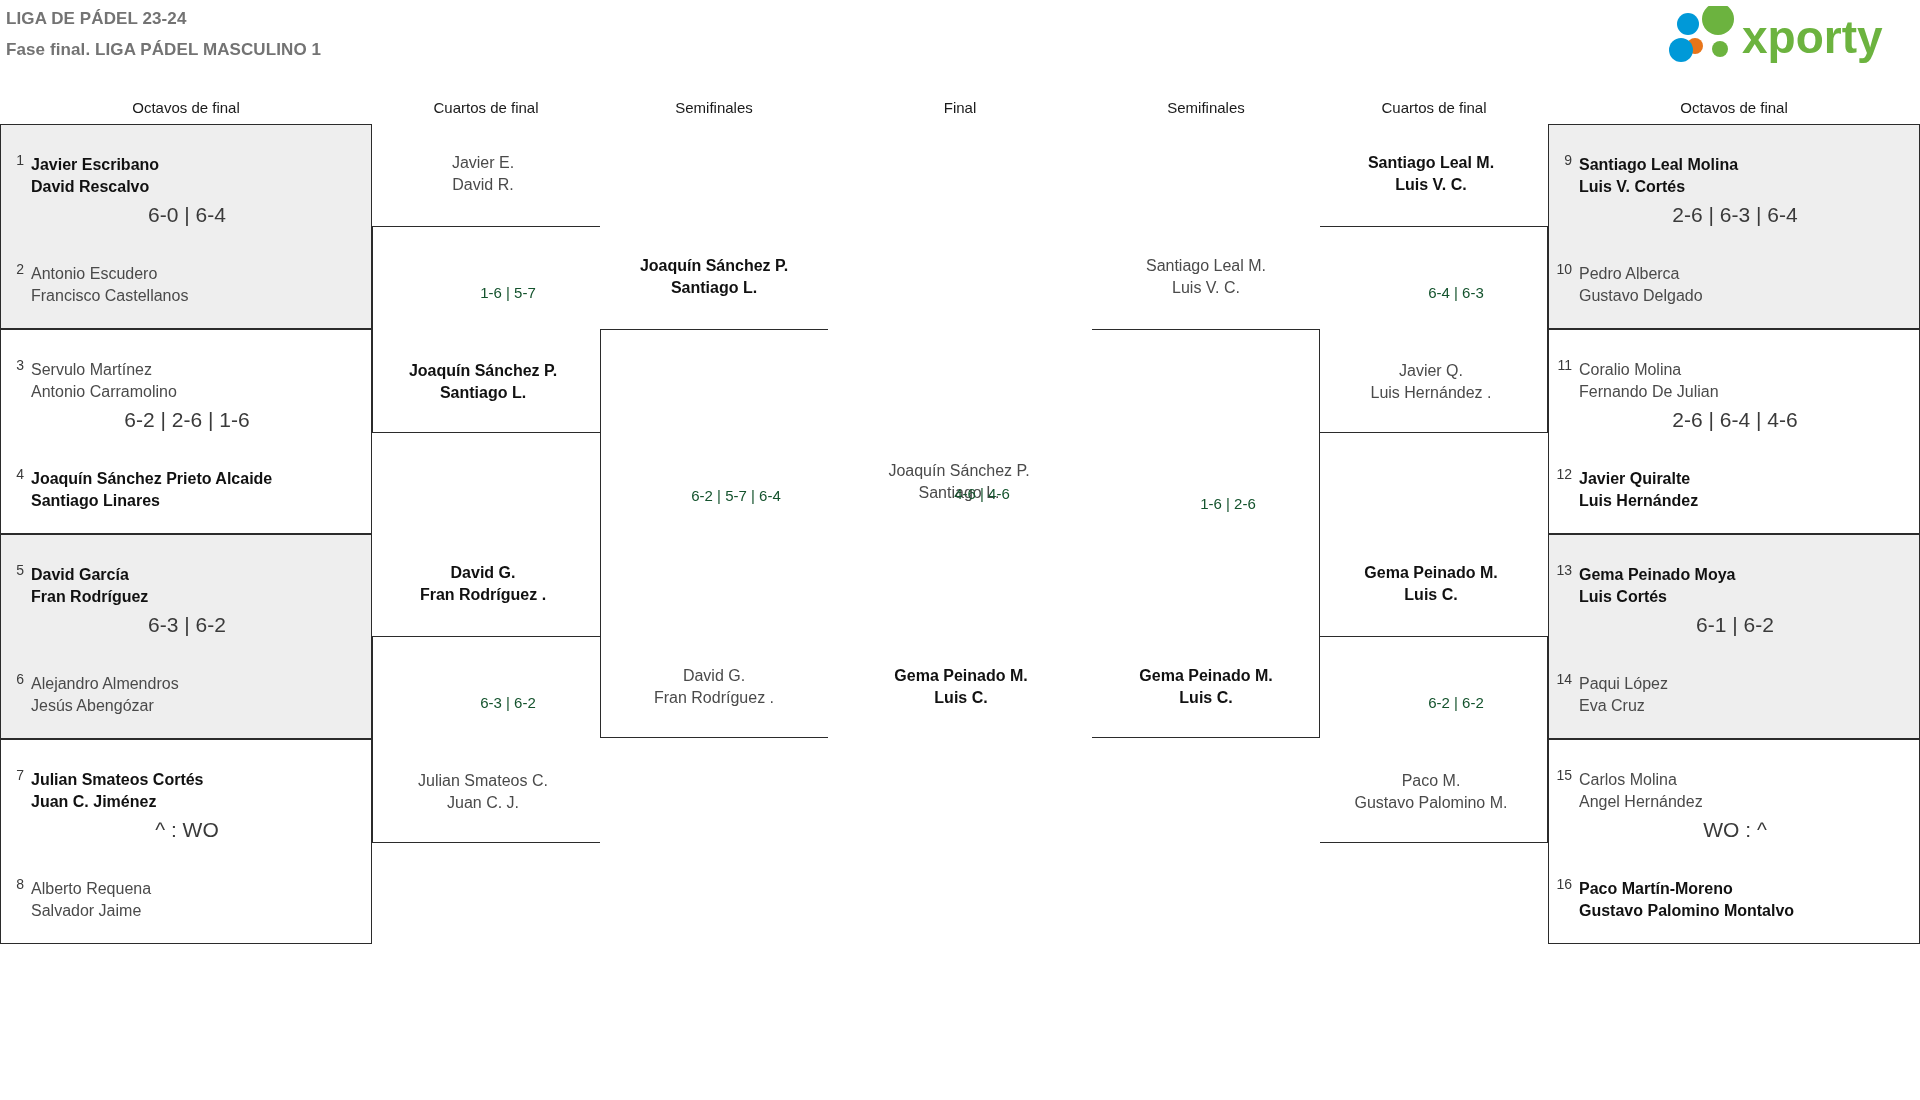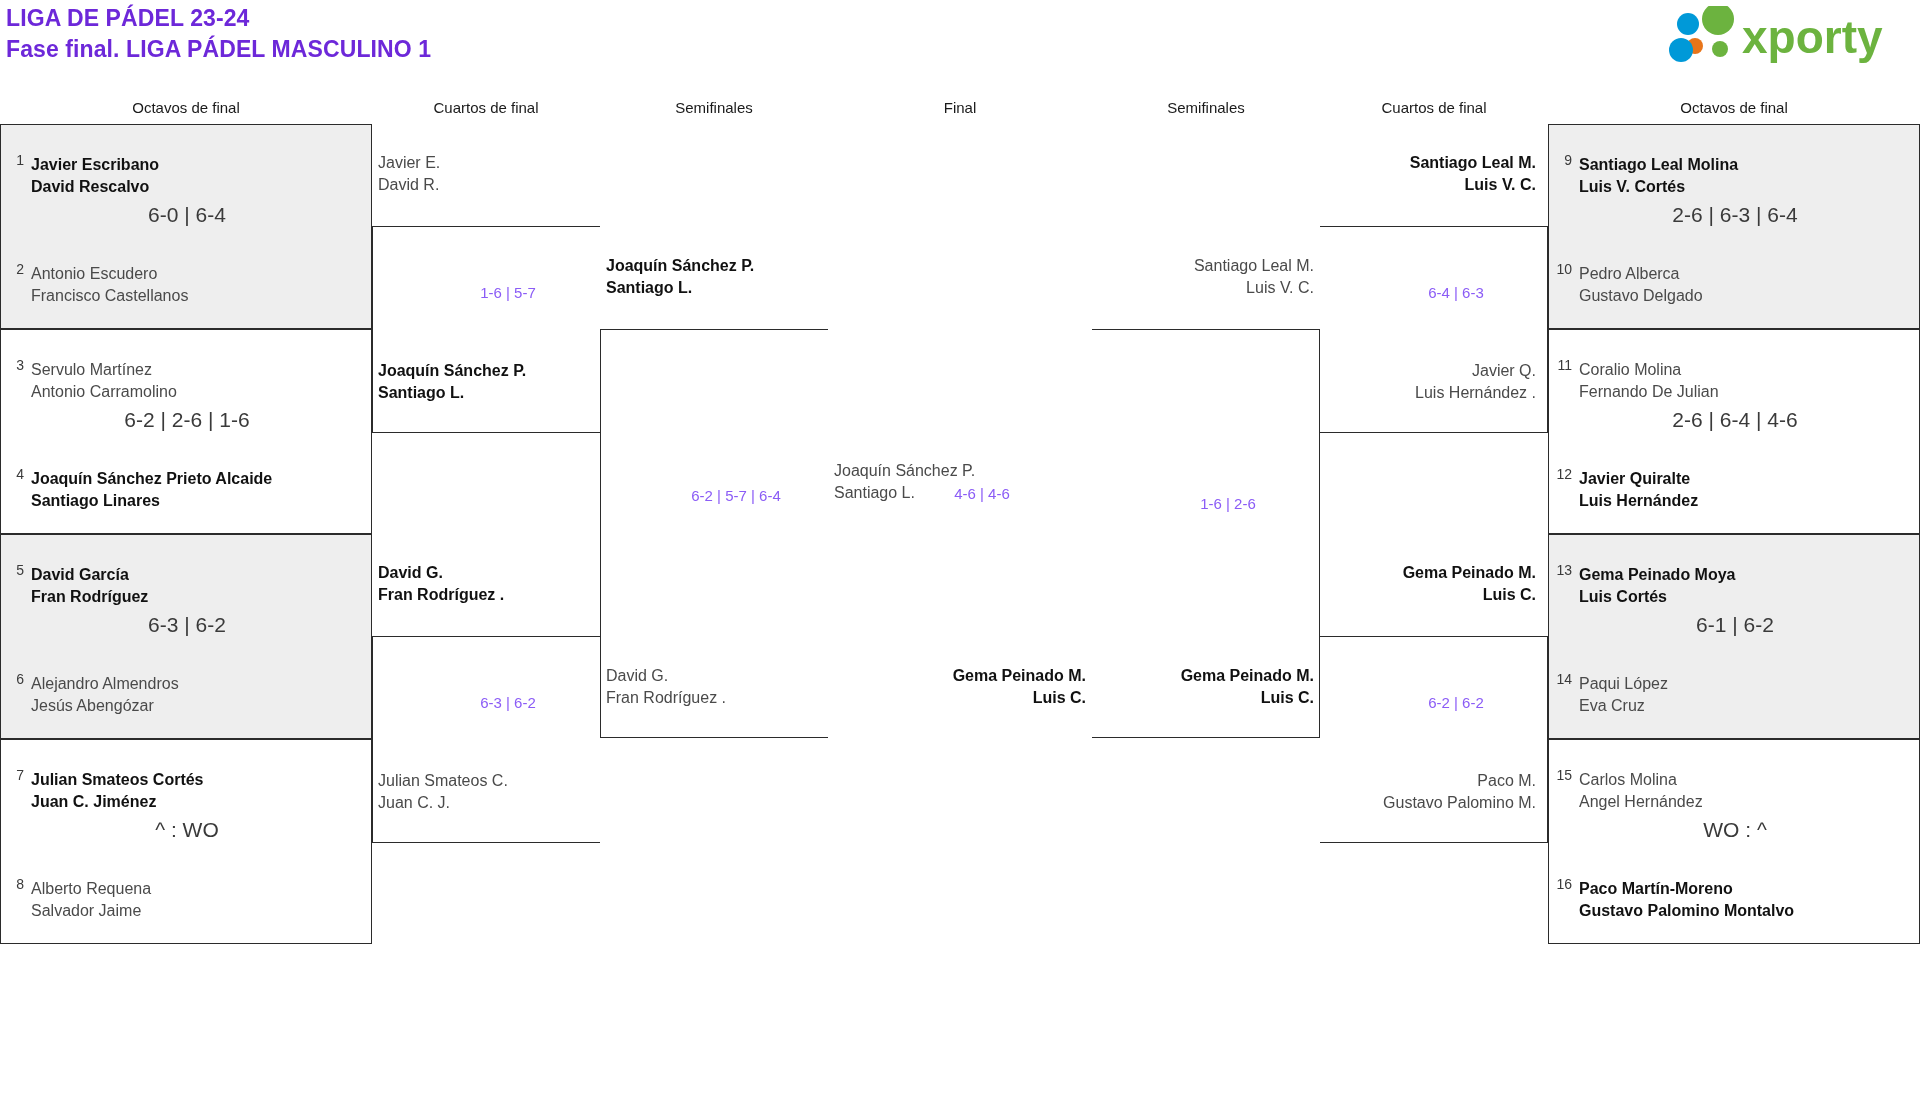--- a/index.html
+++ b/index.html
@@ -7,21 +7,21 @@
     width: 1920px; height: 1100px;
     background: #ffffff;
     font-family: "Liberation Sans", sans-serif;
     color: #1a1a1a;
     overflow: hidden;
   }
 
   
   .header { position: absolute; left: 0; top: 0; width: 1920px; height: 95px; }
   .title-block { position: absolute; left: 6px; top: 3px; }
-  .title-line { font-size: 23px; font-weight: bold; letter-spacing: 0.1px; line-height: 31px; color: #6d28d9; }
+  .title-line { font-size: 17px; font-weight: bold; letter-spacing: 0.1px; line-height: 31px; color: #737373; }
 
   .logo { position: absolute; right: 18px; top: 6px; width: 240px; height: 58px; }
   .logo svg { display: block; }
 
   
   .round-label {
     position: absolute; top: 99px;
     font-size: 15px; color: #1a1a1a; text-align: center;
     white-space: nowrap;
   }
@@ -66,32 +66,32 @@
   
   .node { position: absolute; }
   .node .bar {
     position: absolute; inset: 0;
   }
   .node.left .bar  { border: 1px solid #2b2b2b; border-right: none; }
   .node.right .bar { border: 1px solid #2b2b2b; border-left: none; }
 
   .node .score {
     position: absolute; left: 0; right: 0;
-    text-align: center; font-size: 15px; color: #8b5cf6;
+    text-align: center; font-size: 15px; color: #14532d;
     white-space: nowrap;
     margin-left: 44px;
   }
 
   
   .adv {
     position: absolute;
     font-size: 16px; line-height: 22px;
     white-space: nowrap;
   }
-  .adv .nm { display: block; }
+  .adv .nm { display: block; text-align: center; }
   .adv.winner .nm { font-weight: bold; color: #111; }
   .adv.loser  .nm { font-weight: normal; color: #4a4a4a; }
   .adv.left  { text-align: left; }
   .adv.right { text-align: right; }
 </style>
 </head>
 <body>
 
 <div class="header">
   <div class="title-block">

